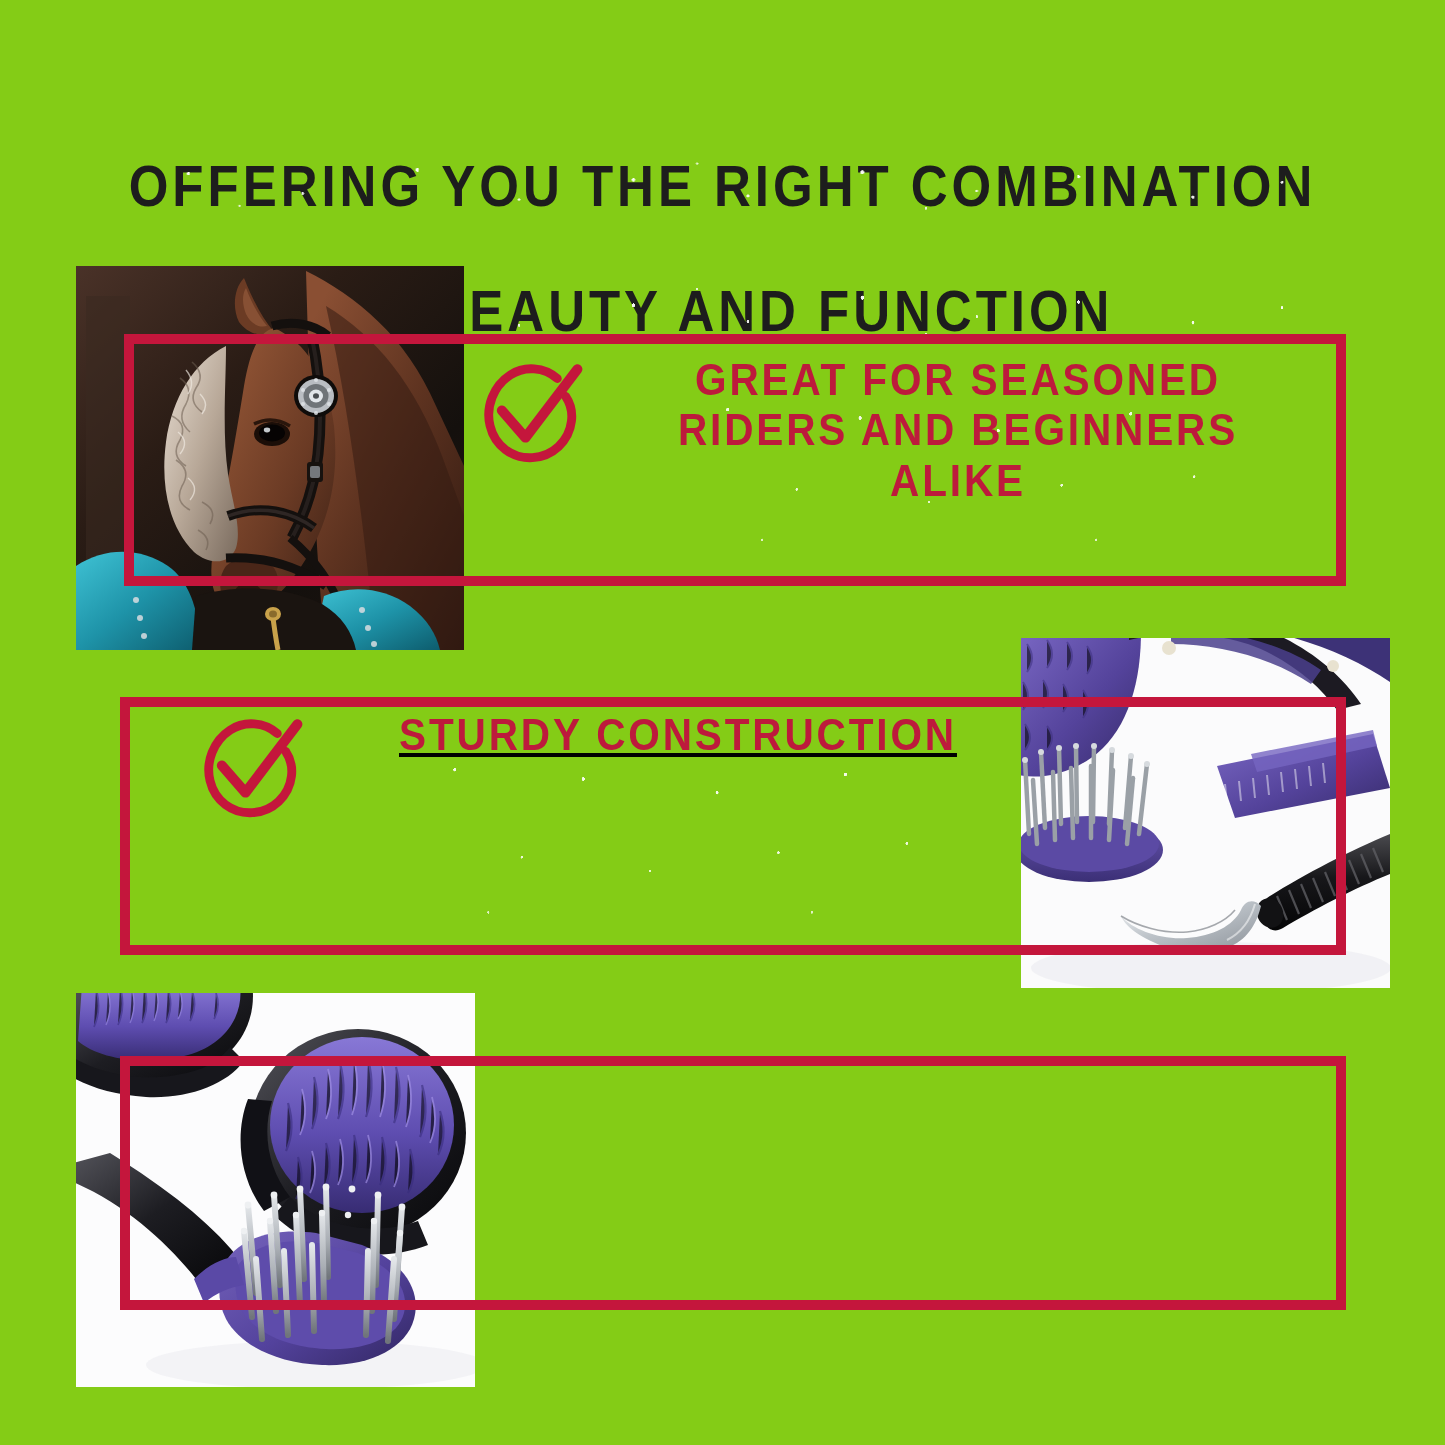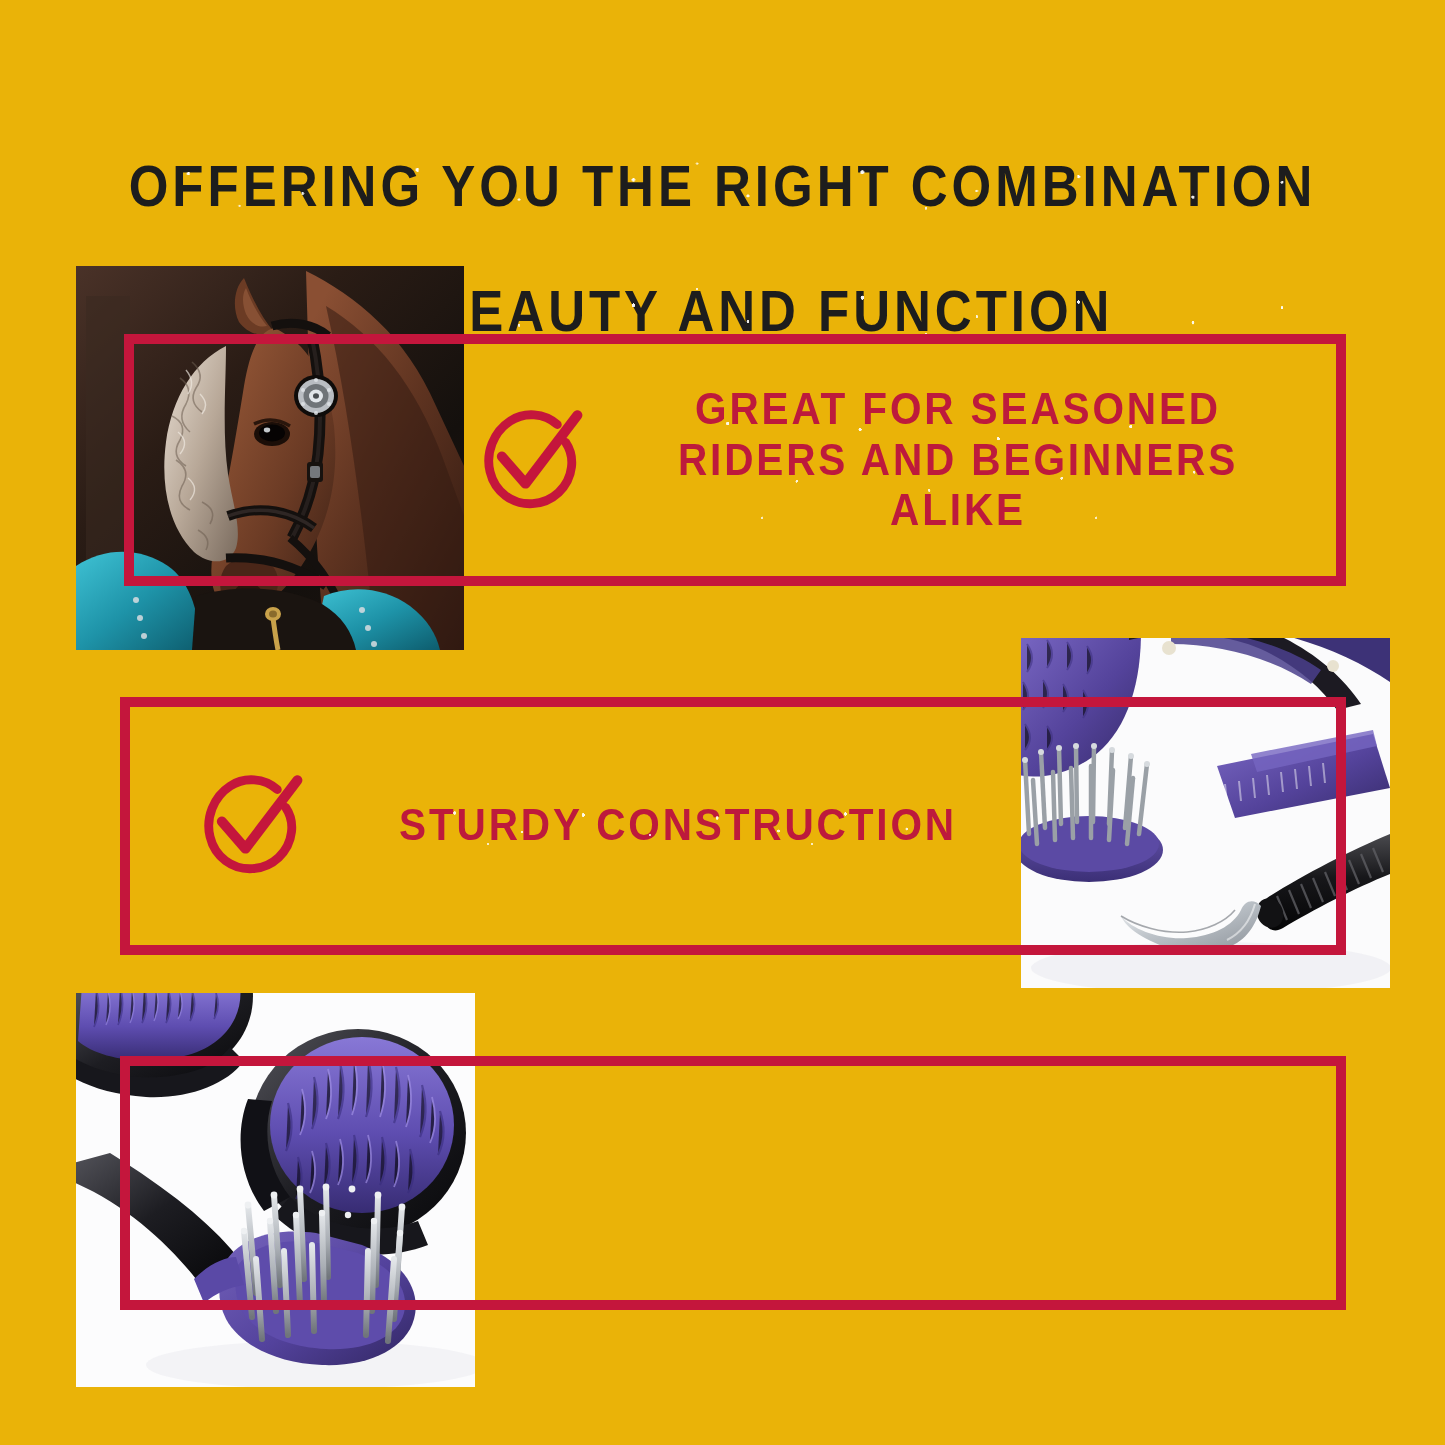--- a/index.html
+++ b/index.html
@@ -9,21 +9,21 @@
     background: #ffffff;
   }
   body {
     font-family: "Liberation Sans", sans-serif;
   }
 
   .canvas {
     position: relative;
     width: 1445px;
     height: 1445px;
-    background: #eab308;
+    background: #84cc16;
     overflow: hidden;
   }
 
   
   .headline {
     position: absolute;
     left: 0;
     top: 92px;
     width: 1445px;
     text-align: center;
@@ -77,21 +77,20 @@
     position: absolute;
     border: 10px solid #c4163c;
     box-sizing: border-box;
     background: transparent;
   }
 
   
   .feature {
     position: absolute;
     display: flex;
-    align-items: center;
     box-sizing: border-box;
   }
   .check-icon {
     flex: 0 0 auto;
     width: 118px;
     height: 118px;
   }
   .check-icon svg { display: block; width: 100%; height: 100%; }
 
   .feature-text {
@@ -121,21 +120,21 @@
       radial-gradient(circle at 80% 28%, rgba(255,255,255,.9) 0 1.6px, transparent 1.9px),
       radial-gradient(circle at 91% 58%, rgba(255,255,255,.85) 0 1.3px, transparent 1.6px),
       radial-gradient(circle at 16% 88%, rgba(255,255,255,.75) 0 1.1px, transparent 1.4px),
       radial-gradient(circle at 74% 88%, rgba(255,255,255,.75) 0 1.1px, transparent 1.4px);
   }
 
   
   #feature-1 { left: 470px; top: 355px; width: 870px; height: 210px; }
   #feature-1 .feature-text { width: 640px; margin-left: 50px; }
 
-  #feature-2 { left: 190px; top: 710px; width: 820px; height: 230px; }
+  #feature-2 { left: 190px; top: 710px; width: 820px; height: 230px; text-decoration: underline; }
   #feature-2 .feature-text { width: 620px; margin-left: 60px; }
 
   #feature-3 { left: 505px; top: 1095px; width: 800px; height: 215px; }
   #feature-3 .feature-text { width: 590px; margin-left: 60px; }
 </style>
 </head>
 <body>
 
 <div class="canvas">
 

